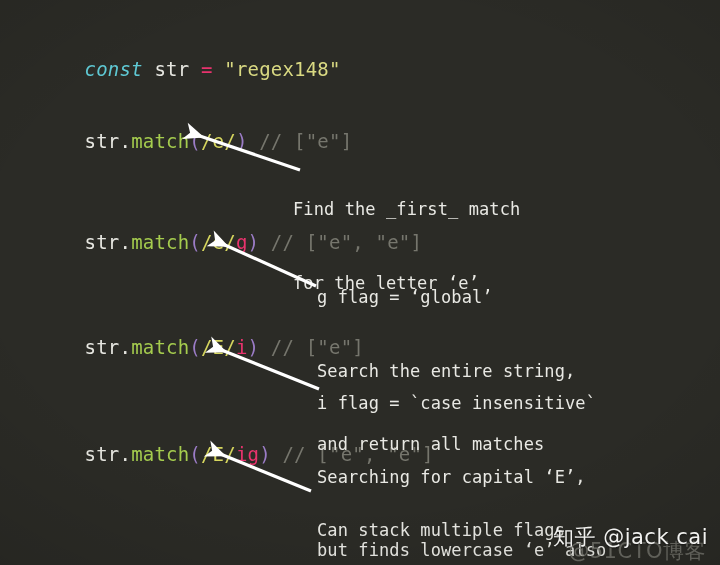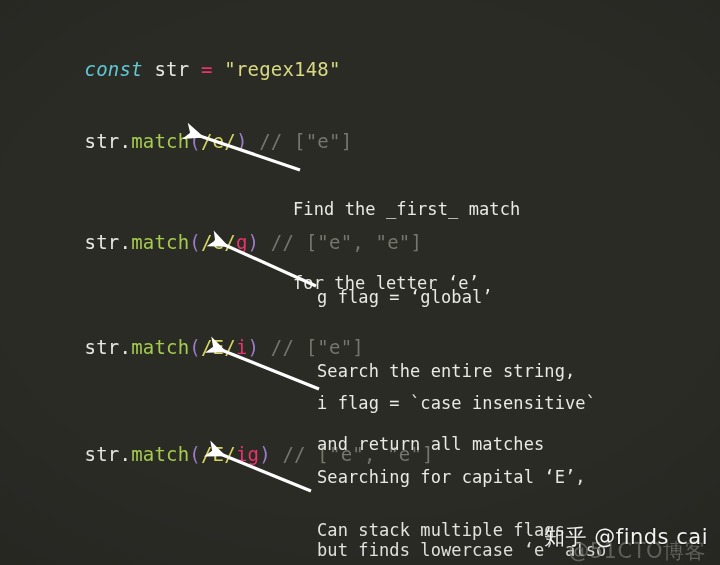--- a/index.html
+++ b/index.html
@@ -137,16 +137,16 @@
         <path d="M 6.6 0.4 L 0.2 3.1 L 6.6 5.8 L 4.9 3.1 Z" fill="#ffffff"></path>
       </marker>
     </defs>
     <line x1="300" y1="170" x2="191" y2="133" stroke="#ffffff" stroke-width="3.2" stroke-linecap="butt" marker-end="url(#ah)"></line>
     <line x1="316" y1="286" x2="216" y2="241" stroke="#ffffff" stroke-width="3.2" stroke-linecap="butt" marker-end="url(#ah)"></line>
     <line x1="319" y1="389" x2="214" y2="347" stroke="#ffffff" stroke-width="3.2" stroke-linecap="butt" marker-end="url(#ah)"></line>
     <line x1="311" y1="491" x2="213" y2="451" stroke="#ffffff" stroke-width="3.2" stroke-linecap="butt" marker-end="url(#ah)"></line>
   </svg>
 
   <div class="watermark-cto">@51CTO博客</div>
-  <div class="watermark-zhihu">知乎 @finds cai</div>
+  <div class="watermark-zhihu">知乎 @jack cai</div>
 
   <div id="vignette"></div>
 </div>
 
 </body></html>

